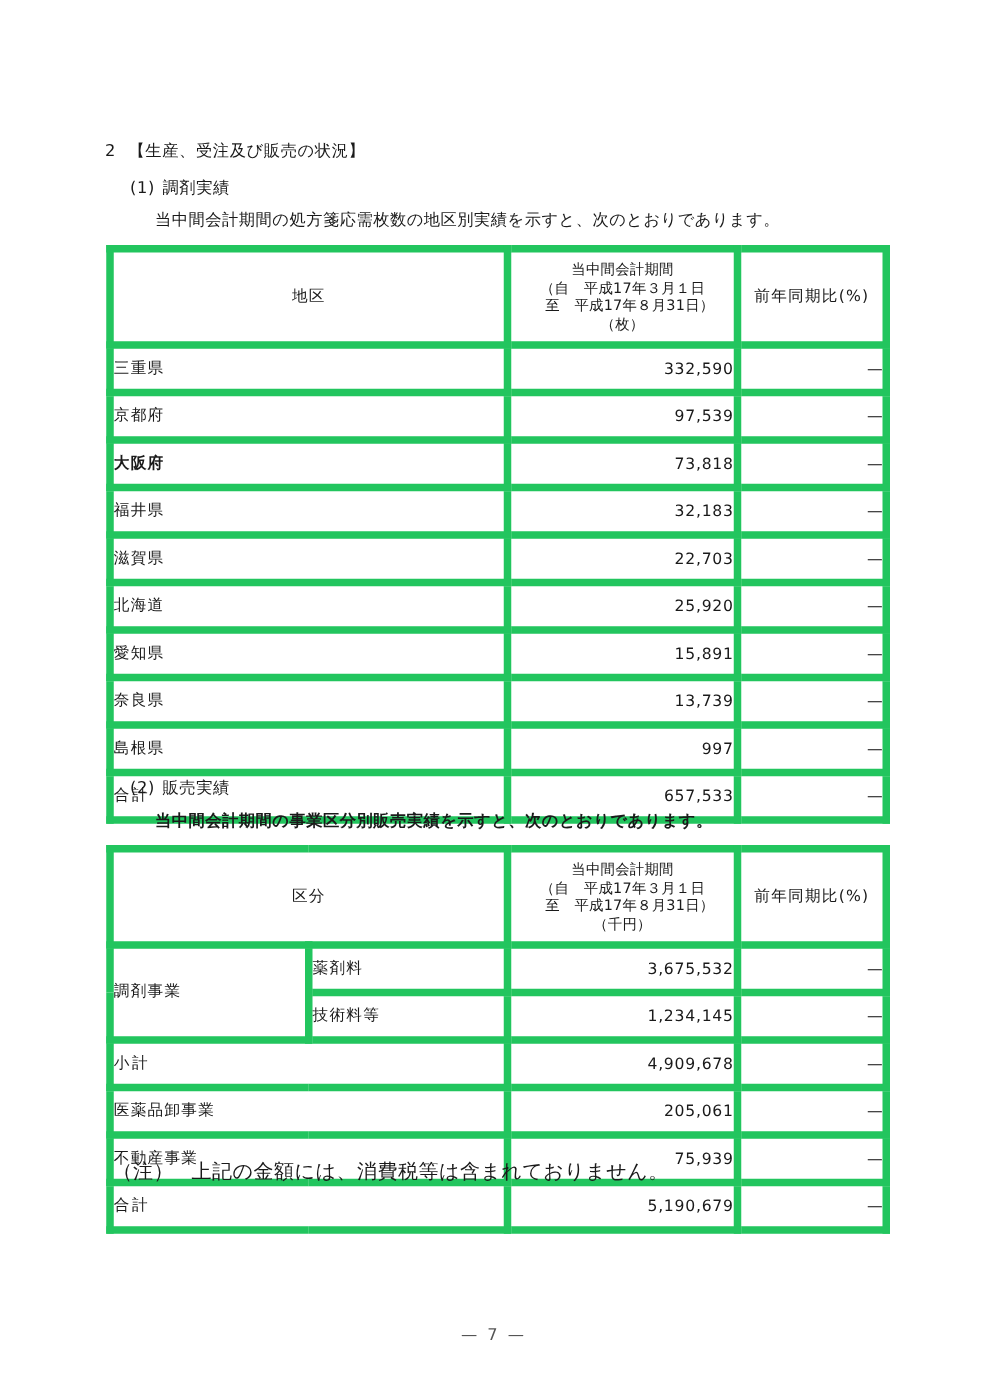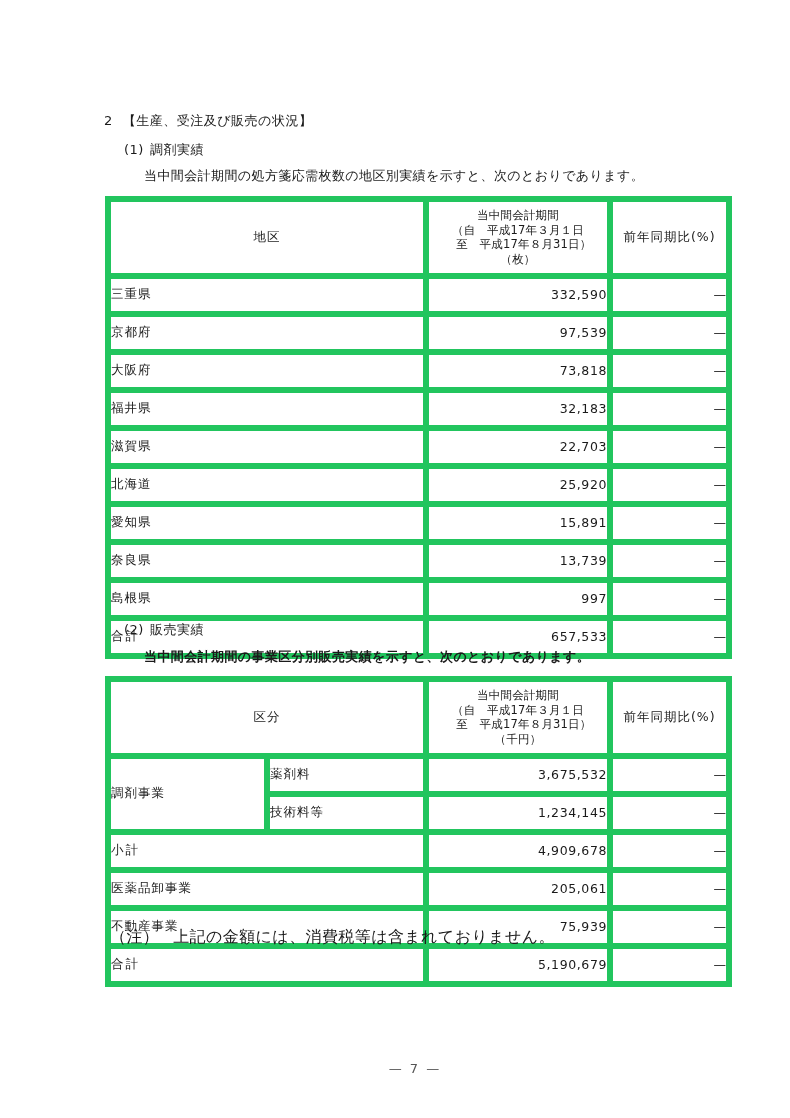--- a/index.html
+++ b/index.html
@@ -13,21 +13,20 @@
     font-family: "DejaVu Sans", "Liberation Sans", sans-serif;
     color: #1a1a1a;
     position: relative;
     overflow: hidden;
   }
   .page {
     position: absolute;
     left: 0; top: 0;
     width: 768px;
     height: 1118px;
-    margin-left: 20px;
   }
 
   
   .sec-heading {
     position: absolute;
     left: 84px;
     top: 112px;
     font-size: 13px;
     letter-spacing: 0.5px;
     white-space: nowrap;
@@ -163,21 +162,21 @@
         <td class="cell-label" style="height:32px;">三重県</td>
         <td class="cell-num">332,590</td>
         <td class="cell-dash">—</td>
       </tr>
       <tr>
         <td class="cell-label" style="height:32px;">京都府</td>
         <td class="cell-num">97,539</td>
         <td class="cell-dash">—</td>
       </tr>
       <tr>
-        <td class="cell-label" style="height:32px;">大阪府</td>
+        <td class="cell-label" style="height:32px;font-weight:bold;">大阪府</td>
         <td class="cell-num">73,818</td>
         <td class="cell-dash">—</td>
       </tr>
       <tr>
         <td class="cell-label" style="height:32px;">福井県</td>
         <td class="cell-num">32,183</td>
         <td class="cell-dash">—</td>
       </tr>
       <tr>
         <td class="cell-label" style="height:32px;">滋賀県</td>

